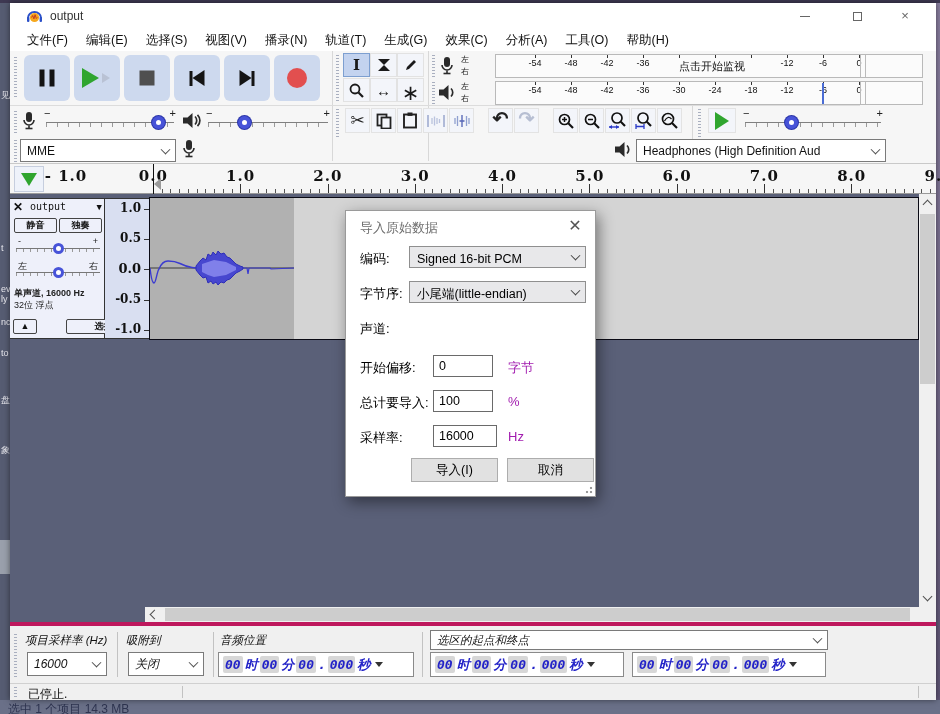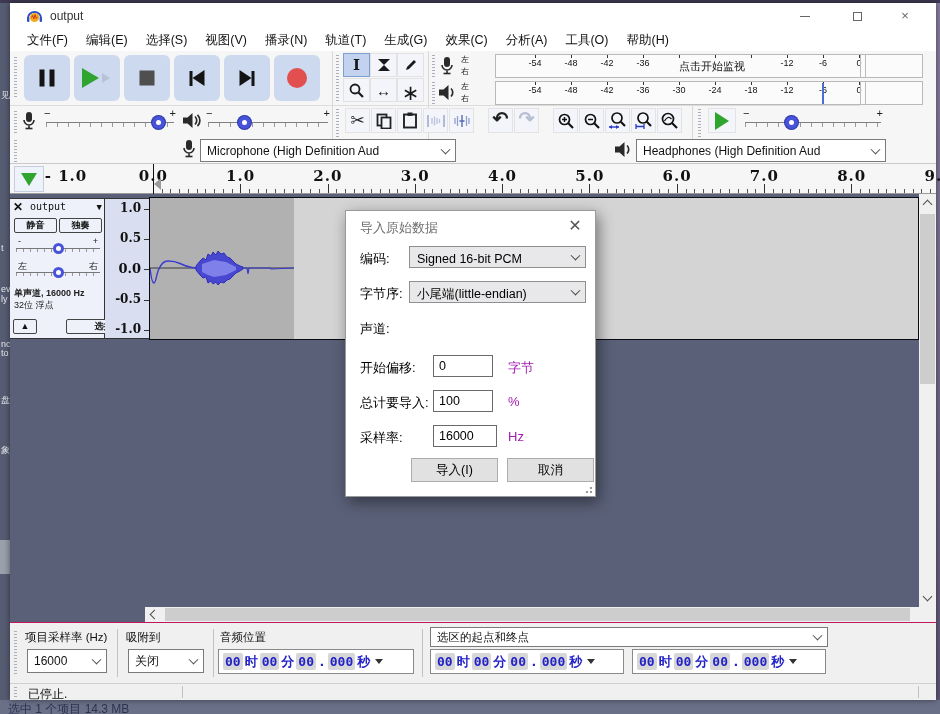--- a/index.html
+++ b/index.html
@@ -140,21 +140,21 @@
   #vscroll { left:909px; top:191px; width:17px; height:413px; background:#f0f0f0; }
   #vscroll .arrow-up { position:absolute; left:5px; top:7px; width:7px; height:7px; border-left:1.6px solid #505050; border-top:1.6px solid #505050; transform:rotate(45deg); }
   #vscroll .arrow-dn { position:absolute; left:5px; bottom:7px; width:7px; height:7px; border-right:1.6px solid #505050; border-bottom:1.6px solid #505050; transform:rotate(45deg); }
   #vscroll .thumb { position:absolute; left:1px; top:20px; width:15px; height:170px; background:#cdcdcd; }
   #hscroll { left:0; top:604px; width:926px; height:15px; background:#5a6078; }
   #hscroll .track { position:absolute; left:135px; top:0; width:791px; height:15px; background:#f0f0f0; }
   #hscroll .arrow-l { position:absolute; left:141px; top:4px; width:7px; height:7px; border-left:1.6px solid #505050; border-bottom:1.6px solid #505050; transform:rotate(45deg); }
   #hscroll .thumb { position:absolute; left:155px; top:1px; width:745px; height:13px; background:#cdcdcd; }
 
   
-  #seltoolbar { left:0; top:619px; width:926px; height:61px; background:#f0f0f0; border-top:1px solid #be185d; }
+  #seltoolbar { left:0; top:619px; width:926px; height:61px; background:#f0f0f0; border-top:4px solid #be185d;font-style:italic; }
   .sel-label { position:absolute; top:7px; font-size:11.5px; color:#111; white-space:nowrap; }
   .sel-sep { position:absolute; top:6px; bottom:6px; width:1px; background:#c2c2c2; }
   .time-display { position:absolute; top:26px; height:25px; background:#fff; border:1px solid #8a8a8a; display:flex; align-items:center; padding:0 3px; font-family:"DejaVu Sans Mono",monospace; font-weight:bold; font-size:13px; color:#2323c8; }
   .time-display .seg { margin:0 1px; white-space:pre; }
   .time-display .seg.box { background:#d7d7d7; border-radius:2px; padding:1px 2px; }
   .time-display .caret { width:0; height:0; border-top:5px solid #333; border-left:4px solid transparent; border-right:4px solid transparent; margin-left:4px; }
 
   
   #statusbar { left:0; top:680px; width:926px; height:17px; background:#f0f0f0; border-top:1px solid #d0d0d0; }
   #status-text { position:absolute; left:18px; top:2px; font-size:12px; color:#111; }
@@ -162,21 +162,21 @@
 </style>
 </head>
 <body>
 
 <div class="abs" id="top-strip"></div>
 <div class="abs" id="left-strip">
     <span class="frag" style="top: 86px;">见</span>
     <span class="frag" style="top: 240px;">t</span>
     <span class="frag" style="top: 281px;">ev</span>
     <span class="frag" style="top: 291px;">ly</span>
-    <span class="frag" style="top: 336px;">nc</span>
+    <span class="frag" style="top: 314px;">nc</span>
     <span class="frag" style="top: 345px;">to</span>
     <span class="frag" style="top: 391px;">盘</span>
     <span class="frag" style="top: 441px;">象</span>
   </div>
 <div class="abs" id="left-patch"></div>
 <div class="abs" id="right-strip"></div>
 <div class="abs" id="bottom-strip">
   <span>选中 1 个项目  14.3 MB</span>
 </div>
 
@@ -452,30 +452,30 @@
     </div>
     <div class="h-slider" style="left:733px;top:58px;width:140px;">
       <span class="minus">−</span>
         <span class="plus">+</span>
       <div class="rail"></div>
         <div class="ticks"></div>
       <div class="thumb" style="left:42px;"></div>
     </div>
 
     <div class="grip" style="left:4px;top:89px;height:22px;"></div>
+    <div class="combo" style="left:10px;top:88px;width:156px;height:23px;">
+      <span>MME</span>
+        <i class="chev"></i>
+    </div>
     <svg class="abs dev-icon" style="left:172px;top:88px;" width="14" height="20" viewBox="0 0 14 20">
       <rect x="4" y="1" width="6" height="10" rx="3" fill="#2a2a2a"></rect>
         <path d="M2 9 a5 5 0 0 0 10 0" fill="none" stroke="#2a2a2a" stroke-width="1.6"></path>
         <line x1="7" y1="14.5" x2="7" y2="17.5" stroke="#2a2a2a" stroke-width="1.6"></line>
         <line x1="3.5" y1="17.5" x2="10.5" y2="17.5" stroke="#2a2a2a" stroke-width="1.6"></line>
     </svg>
-    <div class="combo" style="left:190px;top:88px;width:256px;height:23px;">
-      <span>Microphone (High Definition Aud</span>
-        <i class="chev"></i>
-    </div>
     <svg class="abs dev-icon" style="left:604px;top:90px;" width="20" height="17" viewBox="0 0 20 17">
       <polygon points="1,5.5 5.5,5.5 10.5,1 10.5,16 5.5,11.5 1,11.5" fill="#2a2a2a"></polygon>
         <path d="M13 4.5 a5.5 5.5 0 0 1 0 8" fill="none" stroke="#2a2a2a" stroke-width="1.7"></path>
     </svg>
     <div class="combo" style="left:626px;top:88px;width:250px;height:23px;">
       <span>Headphones (High Definition Aud</span>
         <i class="chev"></i>
     </div>
   </div>
 

